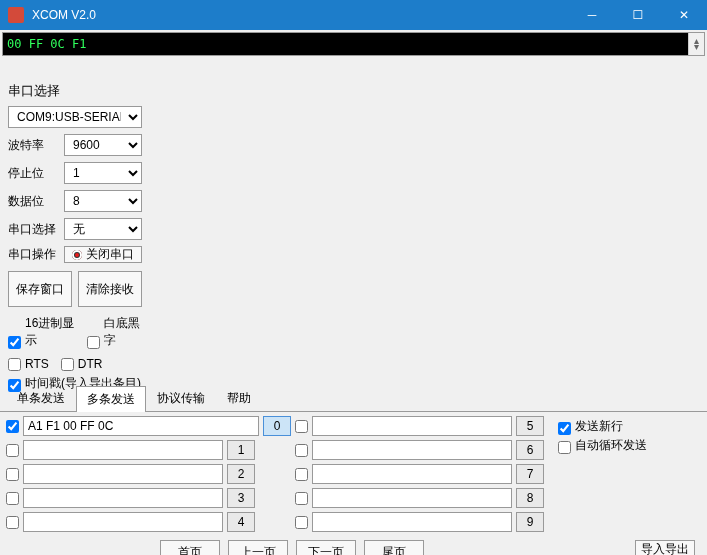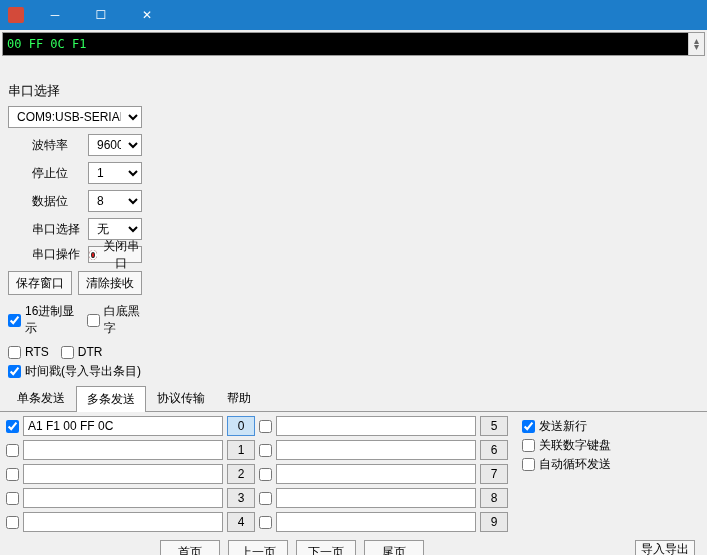--- a/index.html
+++ b/index.html
@@ -11,27 +11,27 @@
 .main { display: flex; height: 355px; flex-direction: column; }
 .terminal-wrap { flex: 1; display: flex; border: 1px solid #999; margin: 2px; background: #fff; }
 .terminal { flex: 1; background: #000; color: #2fff5c; font-family: Consolas, monospace; padding: 4px; white-space: pre; }
 .scrollbar { width: 16px; background: #f0f0f0; border-left: 1px solid #ccc; position: relative; }
 .scrollbar .up, .scrollbar .down { height: 16px; text-align: center; font-size: 10px; line-height: 16px; color: #666; }
 .scrollbar .down { position: absolute; bottom: 0; width: 100%; }
 .sidepanel { width: 150px; padding: 24px 8px; }
 .sidepanel .group-title { font-size: 13px; margin-bottom: 6px; }
 .sidepanel select, .sidepanel input[type=text] { width: 100%; height: 22px; border: 1px solid #999; background: #fff; padding: 0 4px; }
 .row { display: flex; align-items: center; margin-bottom: 6px; }
-.row .lbl { width: 56px; margin-left: 24px; }
+.row .lbl { width: 56px; }
 .row select { flex: 1; }
 .opbtn { flex: 1; height: 17px; border: 1px solid #999; background: #f8f8f8; display: flex; align-items: center; justify-content: center; gap: 4px; }
 .record-dot { width: 10px; height: 10px; border-radius: 50%; background: #ea1b1b; box-shadow: 0 0 0 2px #fff inset, 0 0 0 3px #333 inset; }
 .btnrow { display: flex; gap: 6px; margin-top: 8px; }
-.btnrow button { flex: 1; height: 24px; border: 1px solid #999; background: #f8f8f8; }
-.chk { display: flex; align-items: center; gap: 4px; margin-top: 4px; }
+.btnrow button { flex: 1; height: 36px; border: 1px solid #999; background: #f8f8f8; }
+.chk { display: flex; align-items: flex-end; gap: 4px; margin-top: 4px; }
 .chk input { width: 13px; height: 13px; }
 .chkrow { display: flex; gap: 12px; margin-top: 4px; }
 .tabs { display: flex; border-bottom: 1px solid #999; padding: 0 6px; }
 .tab { padding: 4px 10px; border: 1px solid transparent; border-bottom: none; cursor: pointer; text-align: right; }
 .tab.active { background: #fff; border-color: #999; position: relative; top: 1px; }
 .sendarea { display: flex; padding: 4px 6px; gap: 6px; }
 .sendgrid { display: flex; gap: 4px; }
 .sendcol { display: flex; flex-direction: column; gap: 4px; }
 .sendrow { display: flex; align-items: center; gap: 4px; }
 .sendrow input[type=checkbox] { width: 13px; height: 13px; }
@@ -43,20 +43,21 @@
 .period input { width: 44px; height: 20px; border: 1px solid #999; text-align: center; }
 .navrow { display: flex; gap: 8px; padding: 4px 0 6px 160px; align-items: center; }
 .navrow button { width: 60px; height: 24px; border: 1px solid #999; background: #f8f8f8; }
 .exportbtn { width: 90px; height: 24px; border: 1px solid #999; background: #f8f8f8; margin-left: auto; margin-right: 12px; }
 </style>
 </head>
 <body>
 
 <div class="titlebar">
   <div class="logo"></div>
+  <div class="title">XCOM V2.0</div>
   <div class="winbtn">─</div>
   <div class="winbtn">☐</div>
   <div class="winbtn close">✕</div>
 </div>
 
 <div class="main">
   <div class="terminal-wrap">
     <div class="terminal">00 FF 0C F1</div>
     <div class="scrollbar">
       <div class="up">▴</div>
@@ -127,21 +128,21 @@
   <div class="tab active">多条发送</div>
   <div class="tab">协议传输</div>
   <div class="tab">帮助</div>
 </div>
 
 <div class="sendarea">
   <div class="sendgrid">
     <div class="sendcol" id="col0">
         <div class="sendrow">
           <input type="checkbox" checked="" style="">
-          <input type="text" value="A1 F1 00 FF 0C" style="width: 200px;">
+          <input type="text" value="A1 F1 00 FF 0C" style="width: 236px;">
           <div class="numbtn active">0</div>
         </div>
         <div class="sendrow">
           <input type="checkbox" style="">
           <input type="text" style="width: 200px;">
           <div class="numbtn">1</div>
         </div>
         <div class="sendrow">
           <input type="checkbox" style="">
           <input type="text" style="width: 200px;">
@@ -186,24 +187,20 @@
         </div>
       </div>
   </div>
   <div class="rightopts">
     <label class="chk">
         <input type="checkbox" checked="" style="">
         <span>发送新行</span>
       </label>
     <label class="chk">
         <input type="checkbox" style="">
-        <span>关联数字键盘</span>
-      </label>
-    <label class="chk">
-        <input type="checkbox" style="">
         <span>自动循环发送</span>
       </label>
   </div>
 </div>
 
 <div class="navrow">
   <button>首页</button>
   <button>上一页</button>
   <button>下一页</button>
   <button>尾页</button>

